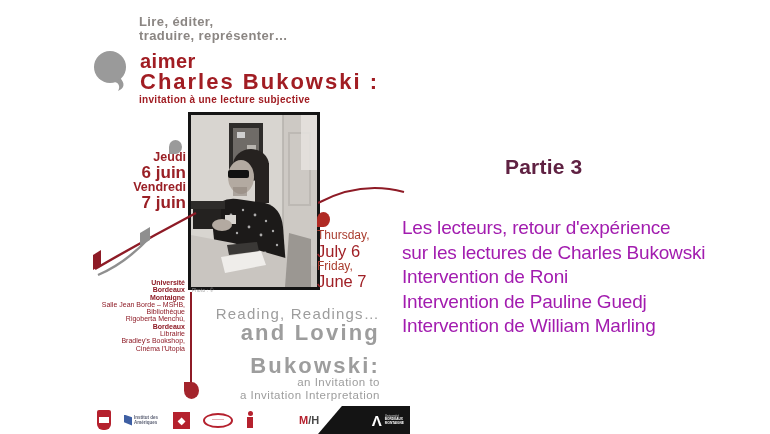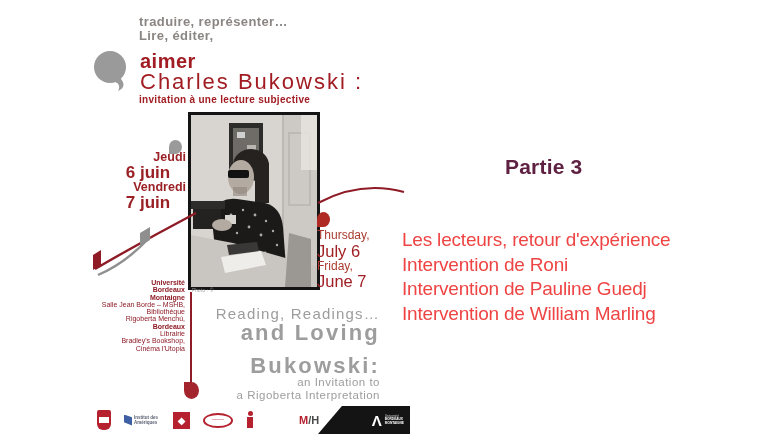--- a/index.html
+++ b/index.html
@@ -3,26 +3,26 @@
 <meta charset="utf-8">
 <style>
   html,body{margin:0;padding:0;background:#fff;}
   .canvas{position:relative;width:770px;height:434px;background:#fff;overflow:hidden;
           font-family:"Liberation Sans",sans-serif;}
   .abs{position:absolute;}
 
   
   .intro{left:139px;top:15px;font-size:13px;line-height:13.5px;color:#8b8683;letter-spacing:.4px;font-weight:bold;}
   .t-aimer{left:140px;top:50px;font-size:20px;font-weight:bold;color:#a11d23;letter-spacing:.5px;}
-  .t-buk{left:140px;top:69px;font-size:22px;font-weight:normal;color:#a11d23;letter-spacing:2px;white-space:nowrap;}
+  .t-buk{left:140px;top:69px;font-size:22px;font-weight:bold;color:#a11d23;letter-spacing:2px;white-space:nowrap;}
   .t-sub{left:139px;top:94px;font-size:10px;color:#a11d23;letter-spacing:.3px;font-weight:bold;}
 
   .fr-dates{left:110px;top:151px;width:76px;text-align:right;color:#9a2026;font-weight:bold;}
   .fr-dates .sm{font-size:12.5px;line-height:13px;}
-  .fr-dates .lg{font-size:17px;line-height:17px;text-align:center;}
+  .fr-dates .lg{font-size:17px;line-height:17px;}
 
   .en-dates{left:317px;top:229px;text-align:left;font-weight:normal;}
   .en-dates .sm{font-size:12px;line-height:13.5px;color:#a93c2e;}
   .en-dates .lg{font-size:16.5px;line-height:17px;color:#a02026;}
 
   .venue{left:93px;top:279px;width:92px;text-align:right;color:#8e1b26;font-size:7px;line-height:7.3px;}
   .venue .b{font-weight:bold;}
 
   .en-title{left:215px;top:305px;width:165px;text-align:right;color:#9d9d9d;}
   .en-title .l1{font-size:15px;line-height:17px;letter-spacing:1.2px;}
@@ -59,37 +59,37 @@
   .lg-climas{font-size:10px;font-weight:bold;font-style:italic;color:#7d7d7d;}
   .band{left:318px;top:406px;width:92px;height:28px;background:#141414;
         clip-path:polygon(26% 0,100% 0,100% 100%,0 100%);
         display:flex;align-items:center;justify-content:flex-end;gap:3px;padding-right:6px;box-sizing:border-box;}
   .band .ac{color:#fff;font-size:15px;font-weight:bold;line-height:15px;}
   .band .txt{font-size:3.2px;line-height:3.6px;color:#cfcfcf;}
   .band .txt .w{color:#fff;font-weight:bold;}
 
   
   .heading{left:505px;top:155px;font-size:21px;font-weight:bold;color:#5f2142;letter-spacing:.2px;}
-  .body-text{left:402px;top:228px;width:340px;font-size:19px;line-height:24.5px;color:#ef4444;letter-spacing:-.2px;}
+  .body-text{left:402px;top:216px;width:340px;font-size:19px;line-height:24.5px;color:#a21caf;letter-spacing:-.2px;}
 </style>
 </head>
 <body>
 
 <div class="canvas">
 
   <div>
 
     <svg class="abs" style="left:92px;top:50px;" width="42" height="42" viewBox="0 0 42 42">
       <circle cx="18" cy="17" r="16" fill="#9a9a9a"></circle>
       <path d="M28,28 C33,33 33,38 26,41 C29,36 26,32 22,32 Z" fill="#9a9a9a"></path>
     </svg>
 
     <div class="abs intro">
+      <div>Lire, éditer,</div>
       <div>traduire, représenter…</div>
-      <div>Lire, éditer,</div>
     </div>
 
     <div class="abs t-aimer">aimer</div>
     <div class="abs t-buk">Charles Bukowski :</div>
     <div class="abs t-sub">invitation à une lecture subjective</div>
 
     <div class="abs photo">
       <svg width="126" height="172" viewBox="0 0 126 172">
         <rect x="0" y="0" width="126" height="172" fill="#d8d5d0"></rect>
         <rect x="92" y="0" width="34" height="172" fill="#cdc9c4"></rect>
@@ -173,21 +173,21 @@
     </div>
 
     <span class="abs v-line"></span>
     <span class="abs drop-red-bottom abs" style="position: absolute; left: 184px; top: 382px; width: 15px; height: 17px; background: rgb(163, 36, 44); border-radius: 0px 55% 55%;"></span>
 
     <div class="abs en-title">
       <div class="l1">Reading, Readings…</div>
       <div class="l2">and Loving</div>
       <div class="l3">Bukowski:</div>
       <div class="l4">an Invitation to</div>
-      <div class="l5">a Rigoberta Interpretation</div>
+      <div class="l5">a Invitation Interpretation</div>
     </div>
 
     <div class="abs logos">
       <span class="lg-shield">
           <i></i>
         </span>
       <span class="lg-ida">
         <i></i>
         <span>Institut des Amériques</span>
       </span>
@@ -208,18 +208,19 @@
         <div class="w">BORDEAUX</div>
         <div class="w">MONTAIGNE</div>
       </span>
     </div>
   </div>
 
   <div class="abs heading">Partie 3</div>
 
   <div class="abs body-text">
     <div>Les lecteurs, retour d'expérience</div>
+    <div>sur les lectures de Charles Bukowski</div>
     <div>Intervention de Roni</div>
     <div>Intervention de Pauline Guedj</div>
     <div>Intervention de William Marling</div>
   </div>
 
 </div>
 
 </body></html>

